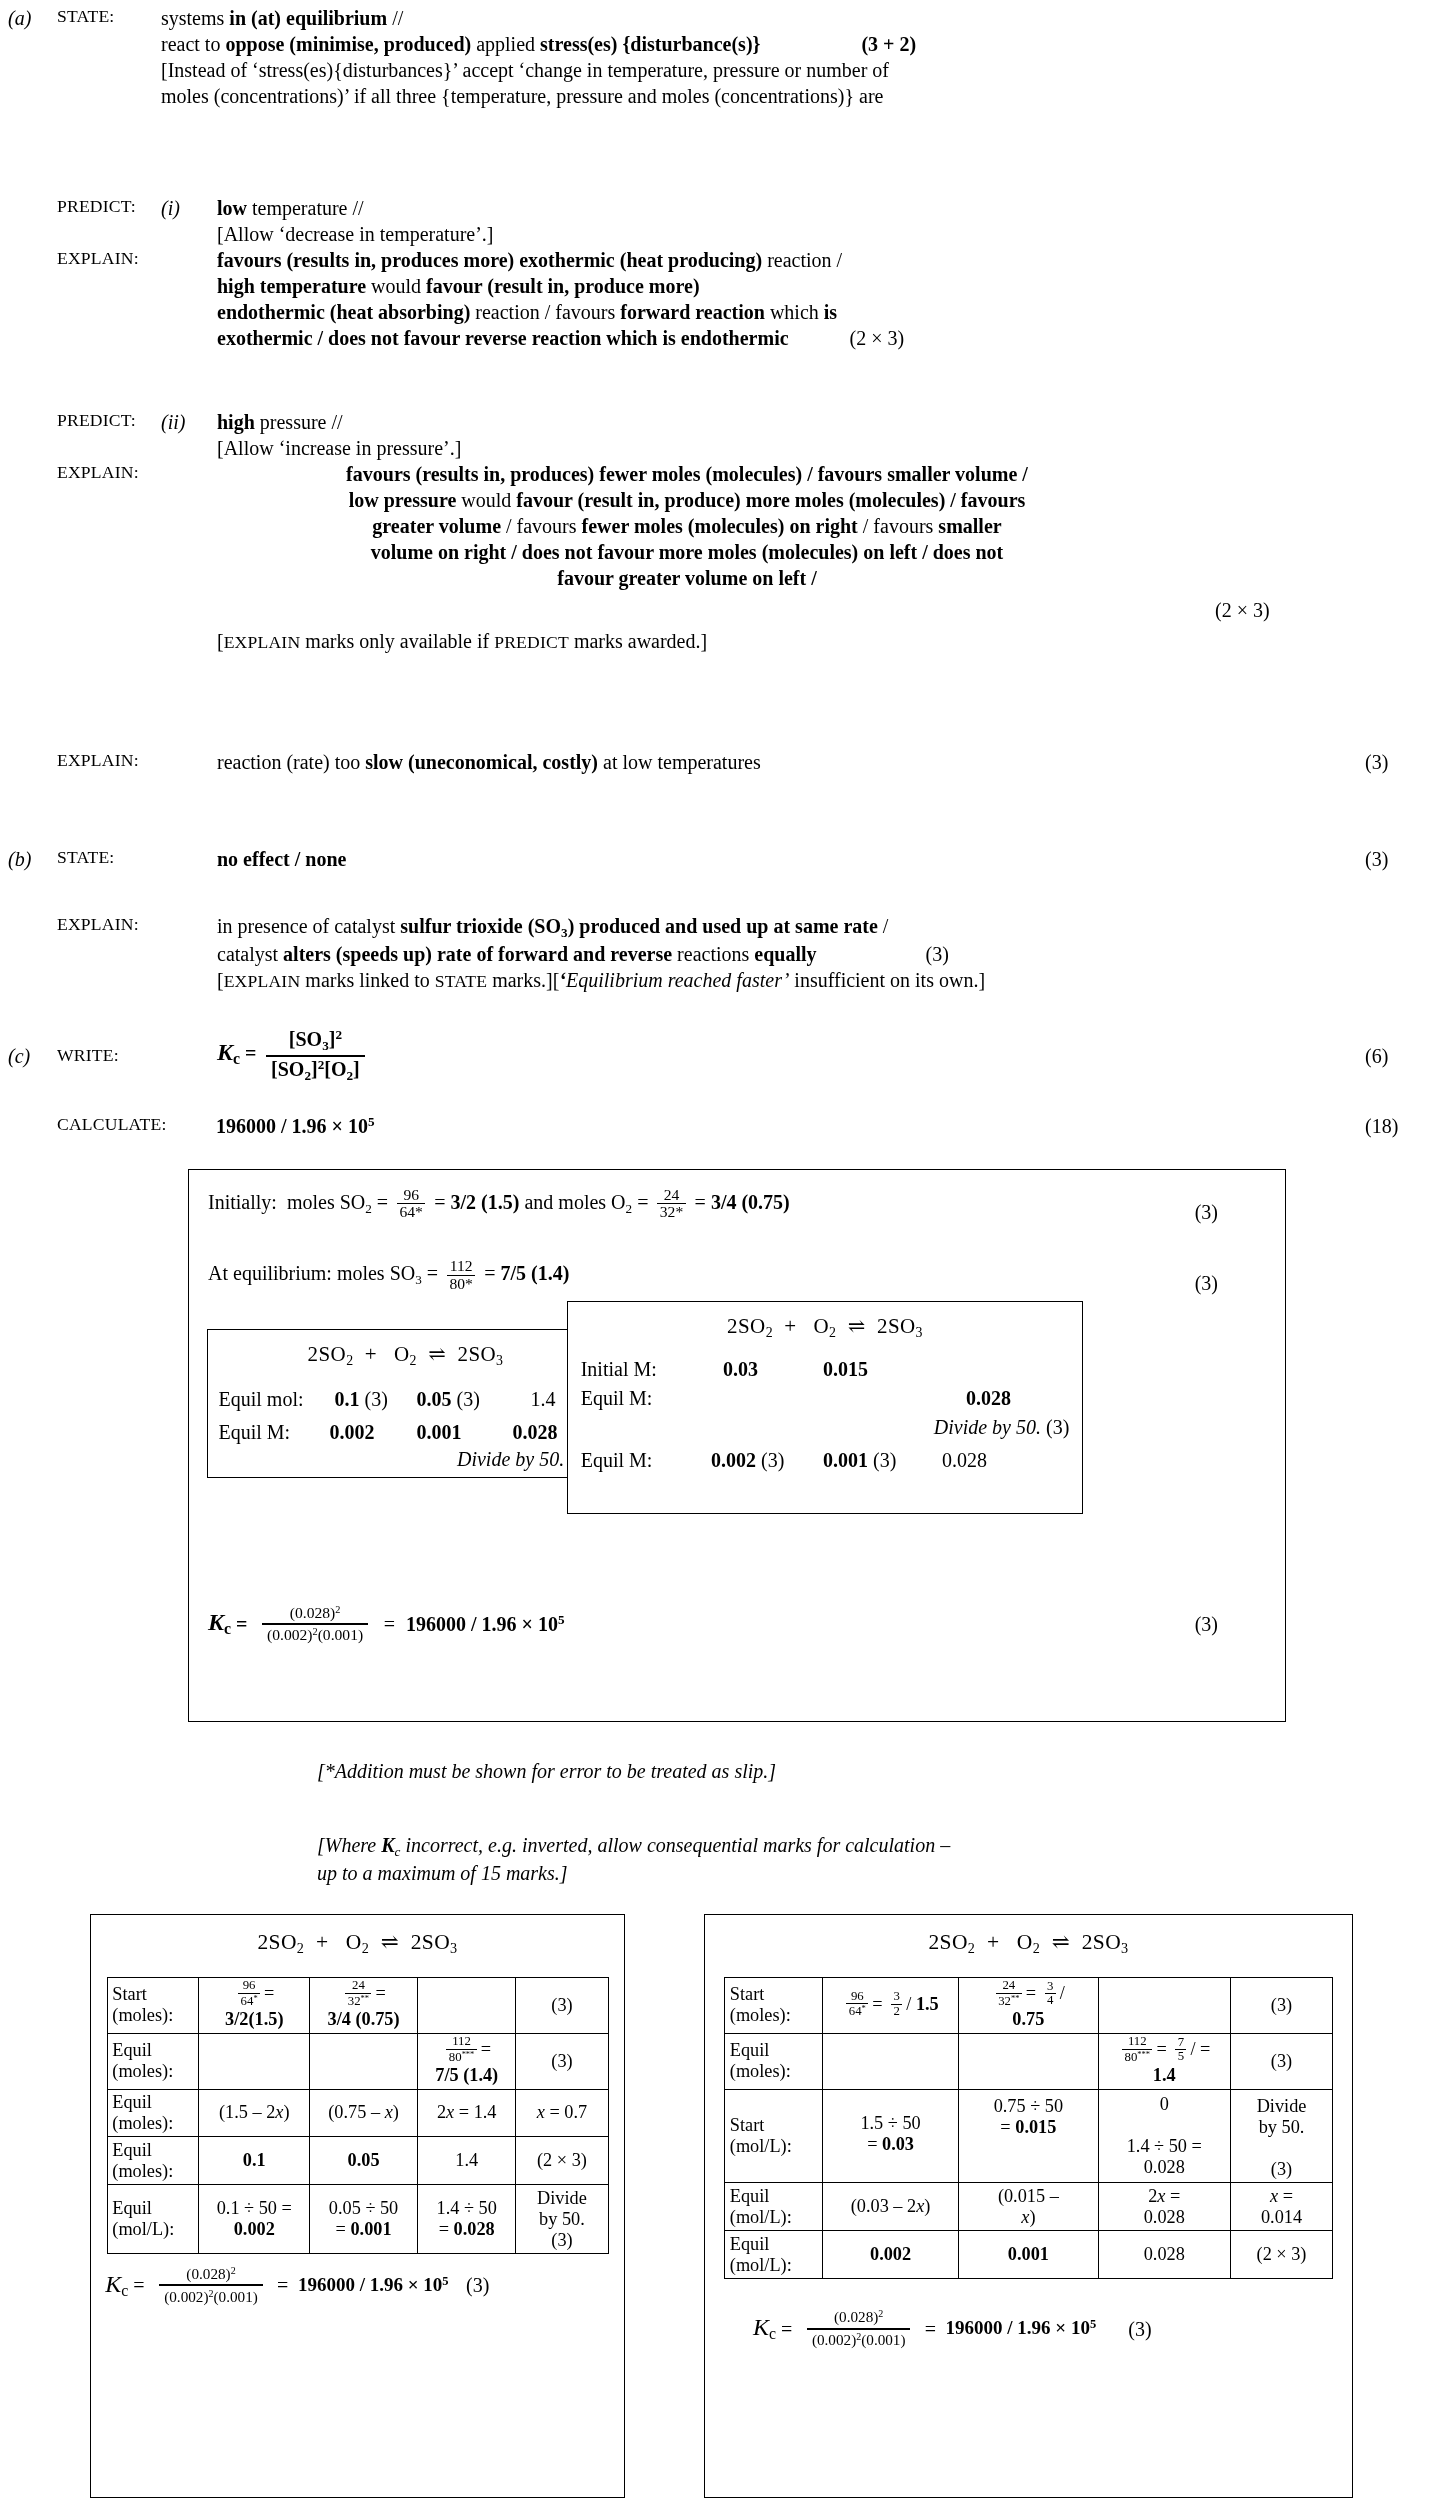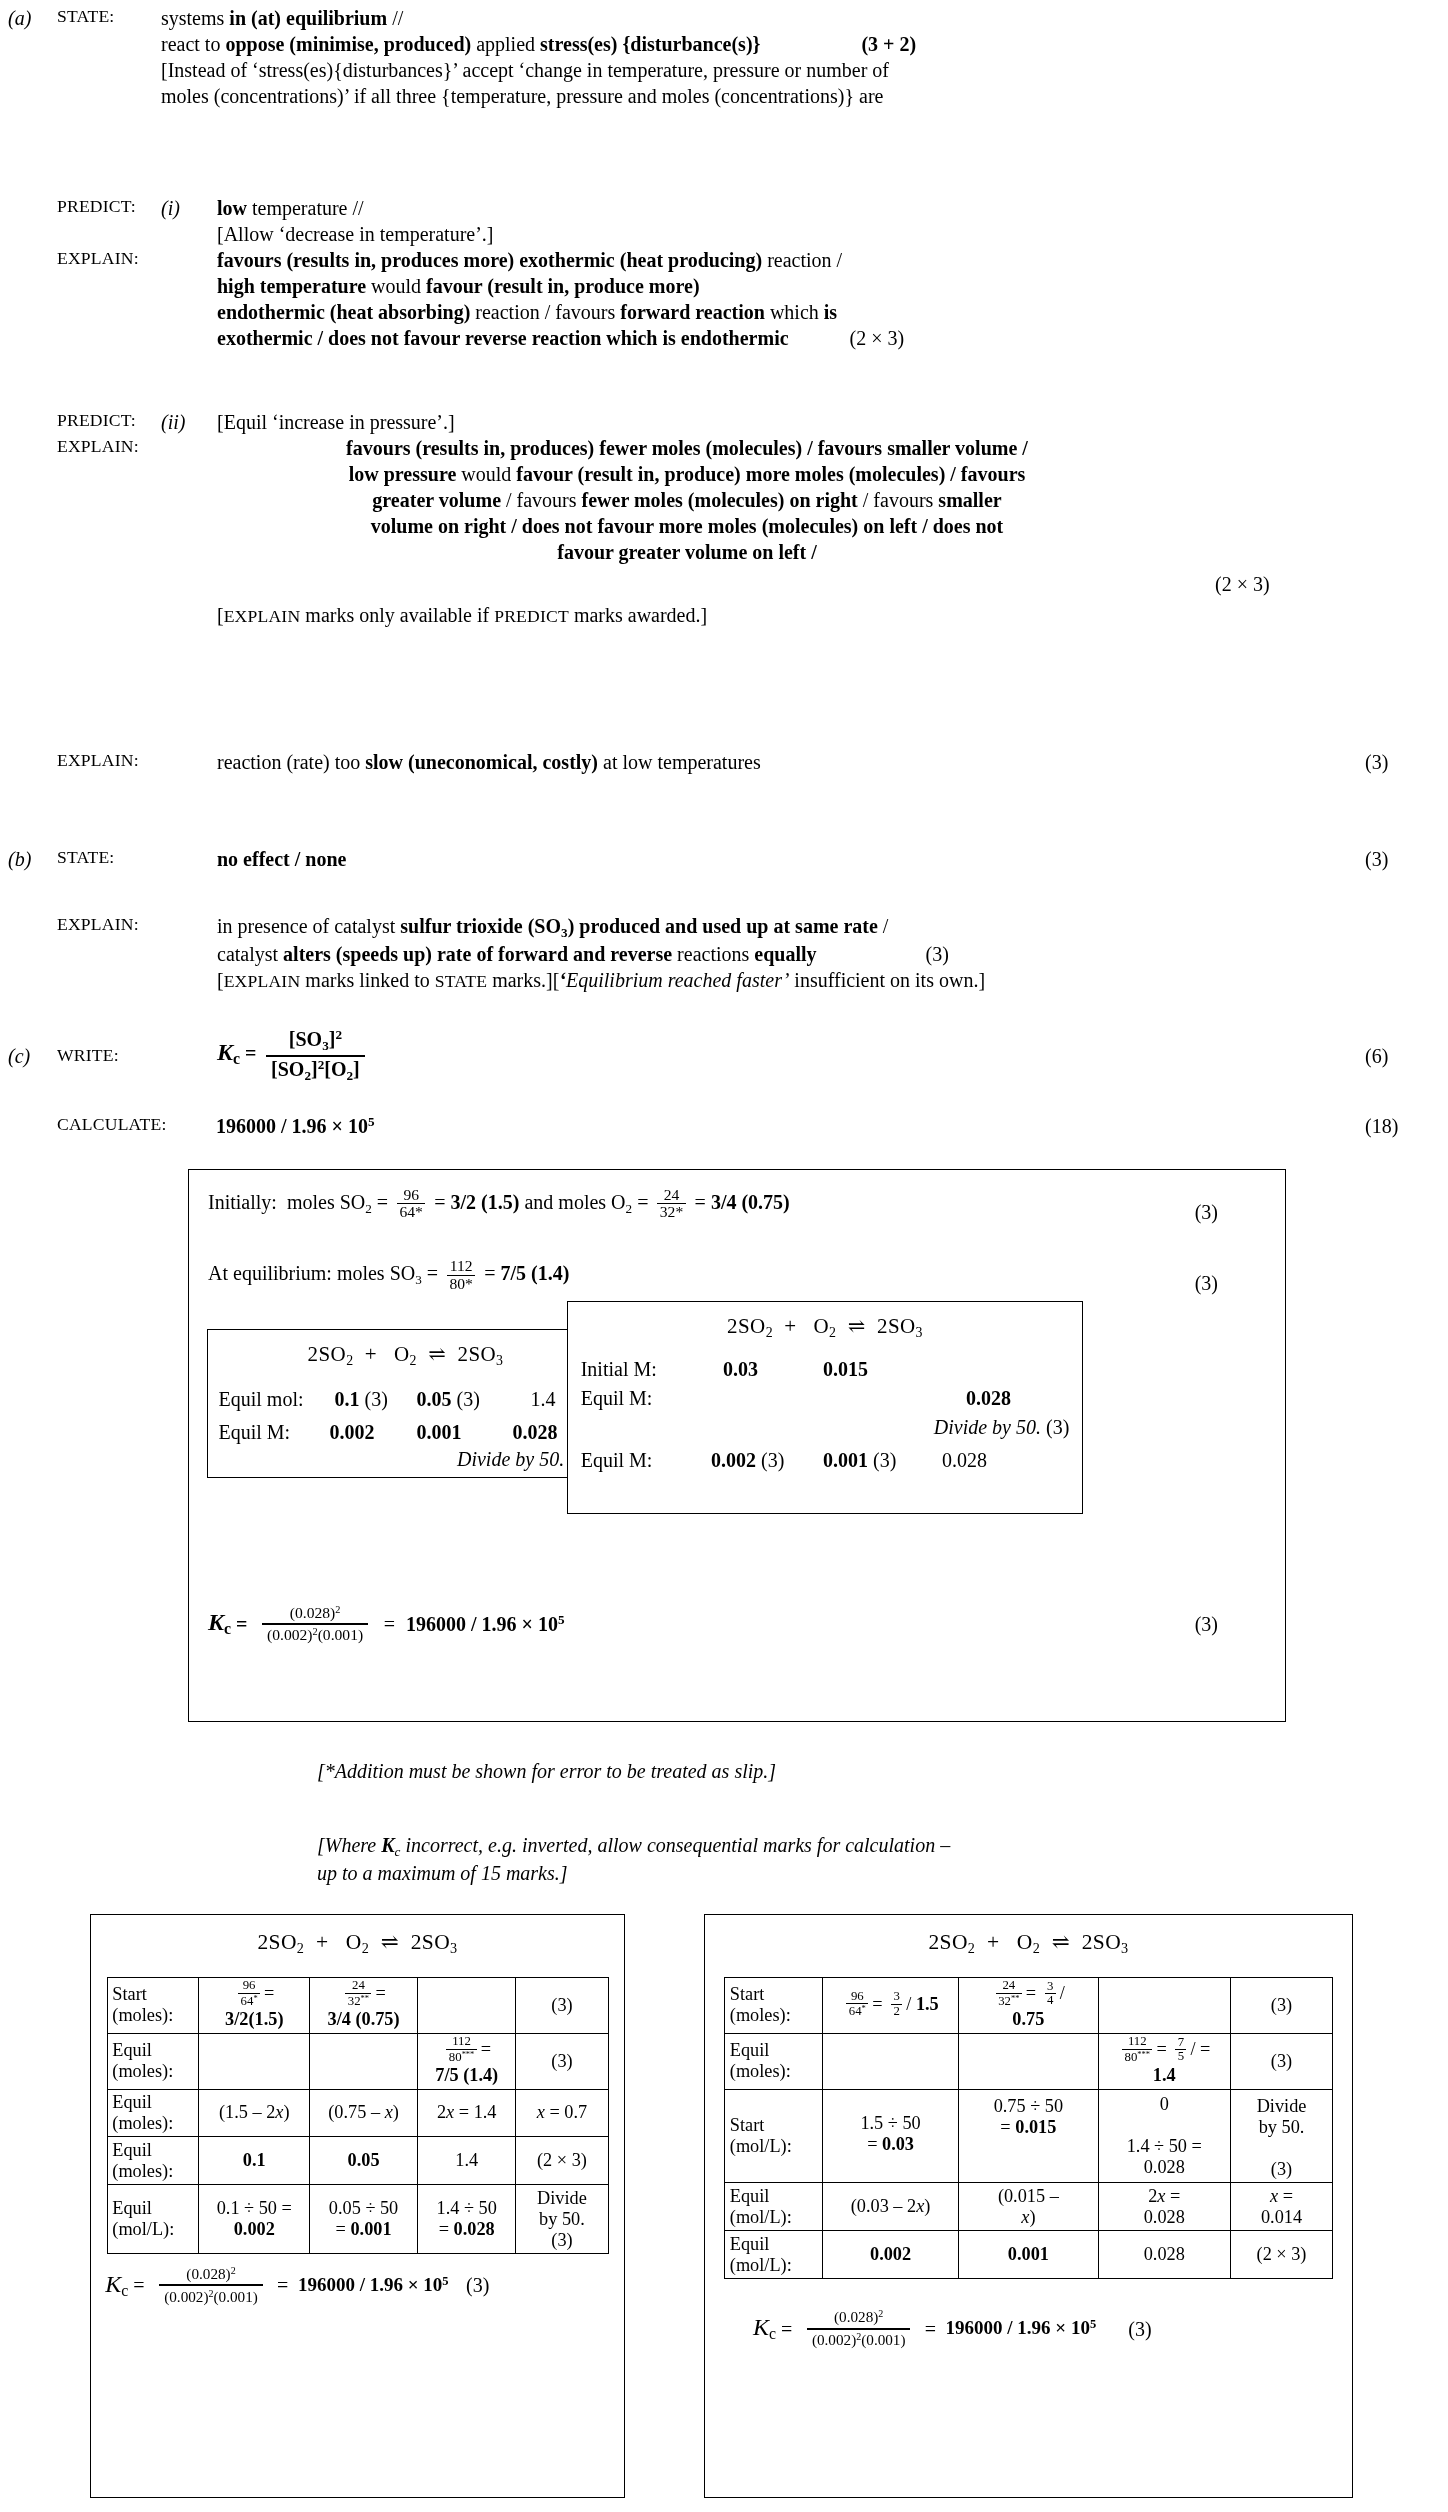--- a/index.html
+++ b/index.html
@@ -92,21 +92,22 @@
       </div>
     </div>
   </div>
 
   <div class="blk" style="left:0px; top:409px; width:1449px;">
     <div class="row">
       <div class="col-letter"></div>
       <div class="col-verb sc">PREDICT:</div>
       <div class="col-rom">(ii)</div>
       <div class="col-body">
-        <div>[Equil ‘increase in pressure’.]</div>
+        <div><b>high</b> pressure //</div>
+        <div>[Allow ‘increase in pressure’.]</div>
       </div>
     </div>
     <div class="row">
       <div class="col-letter"></div>
       <div class="col-verb sc">EXPLAIN:</div>
       <div class="col-rom"></div>
       <div class="col-body" style="max-width:940px;text-align:center;">
         <div><b>favours (results in, produces) fewer moles (molecules) / favours smaller volume /</b></div>
         <div><b>low pressure</b> would <b>favour (result in, produce) more moles (molecules) / favours</b></div>
         <div><b>greater volume</b> / favours <b>fewer moles (molecules) on right</b> / favours <b>smaller</b></div>

